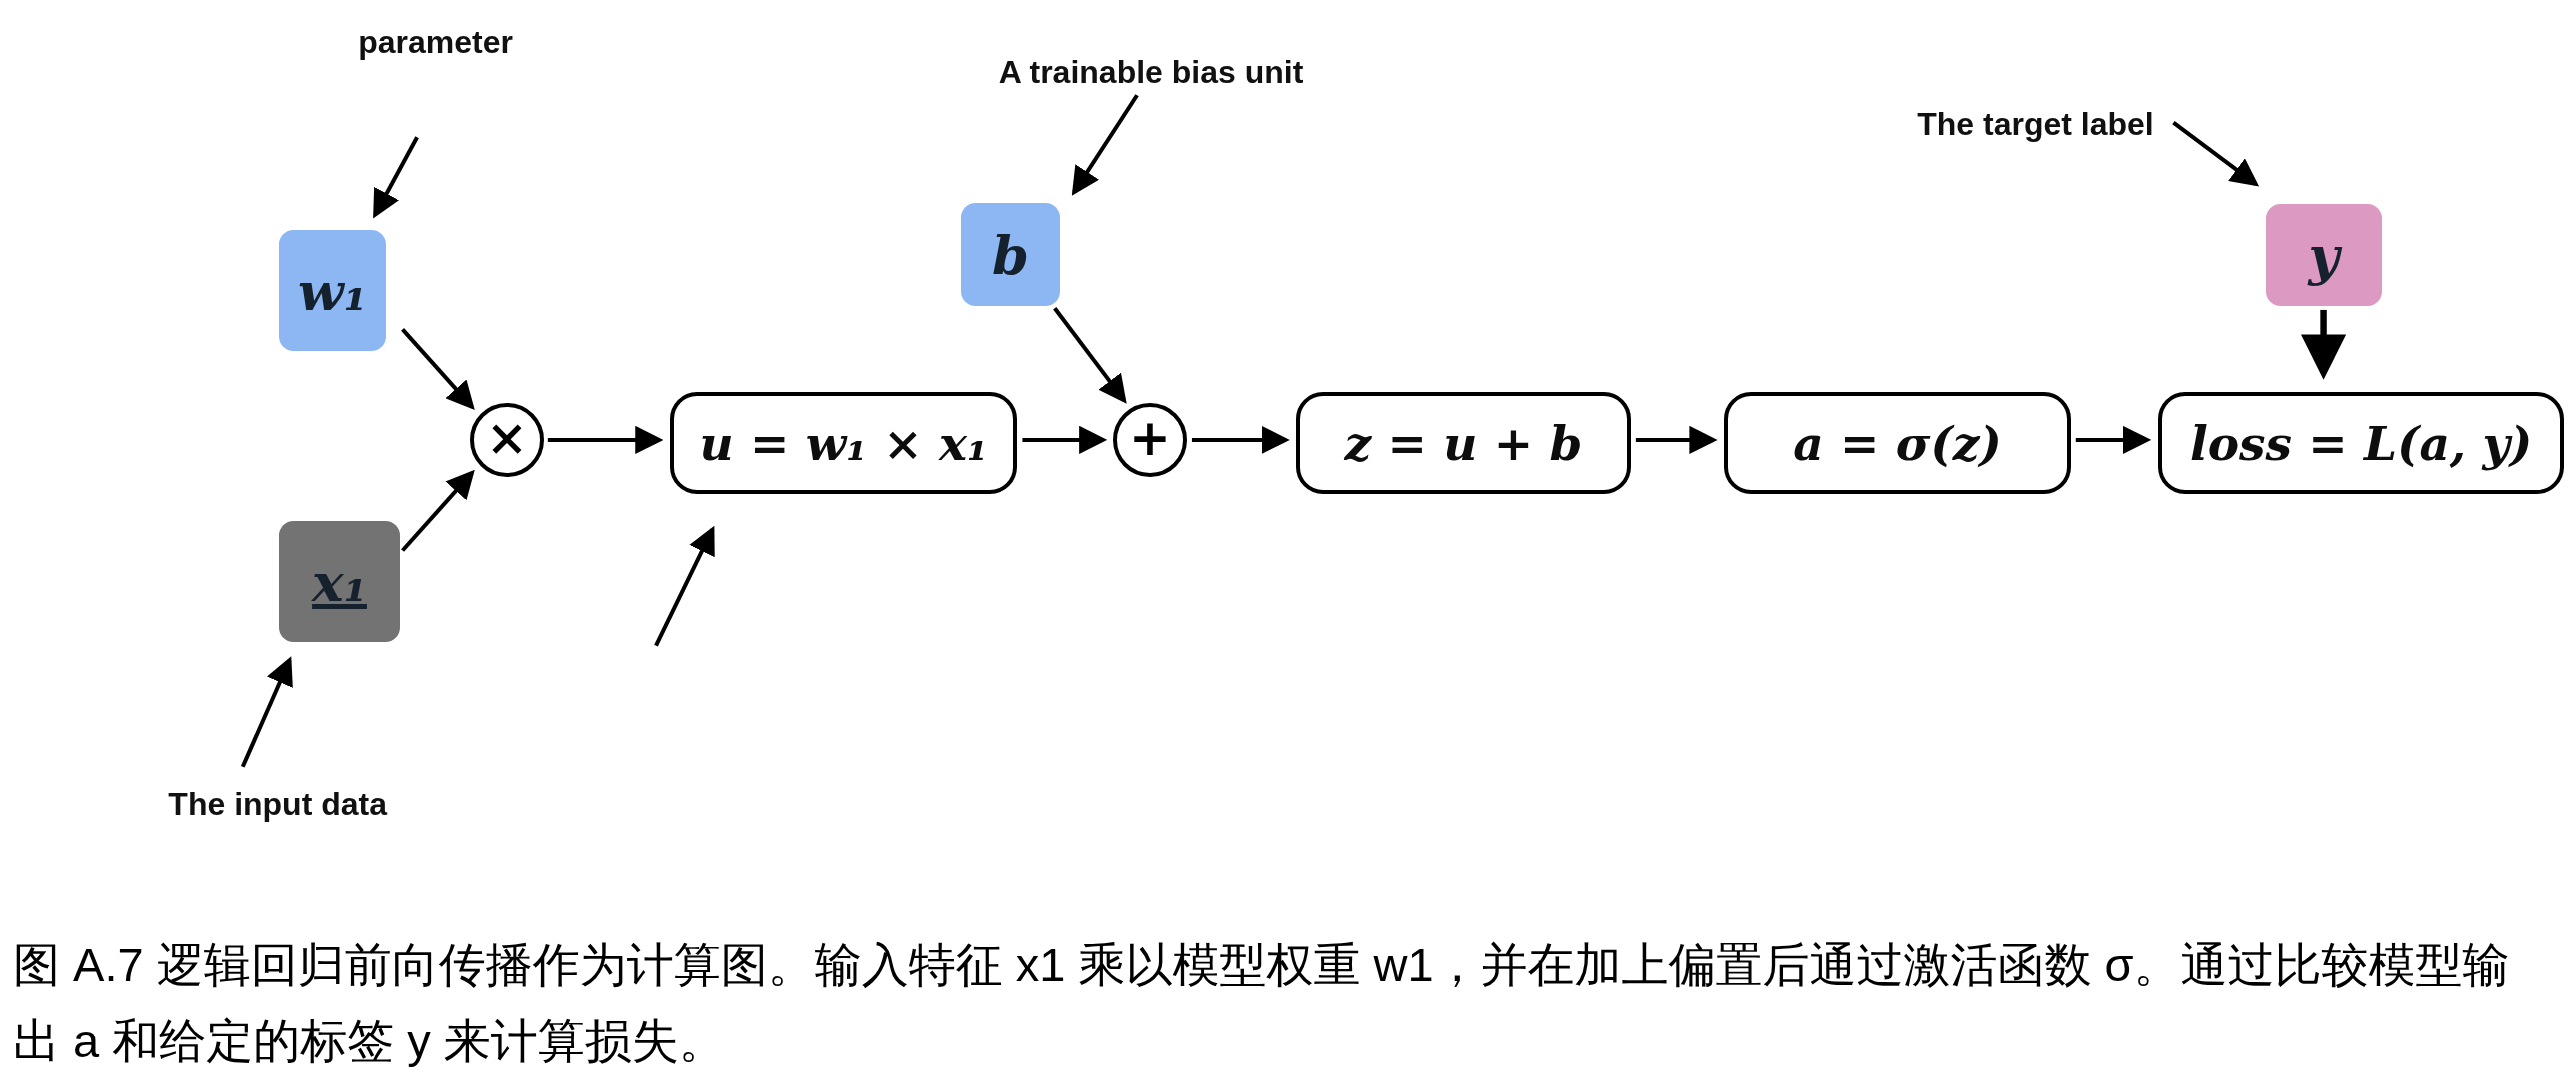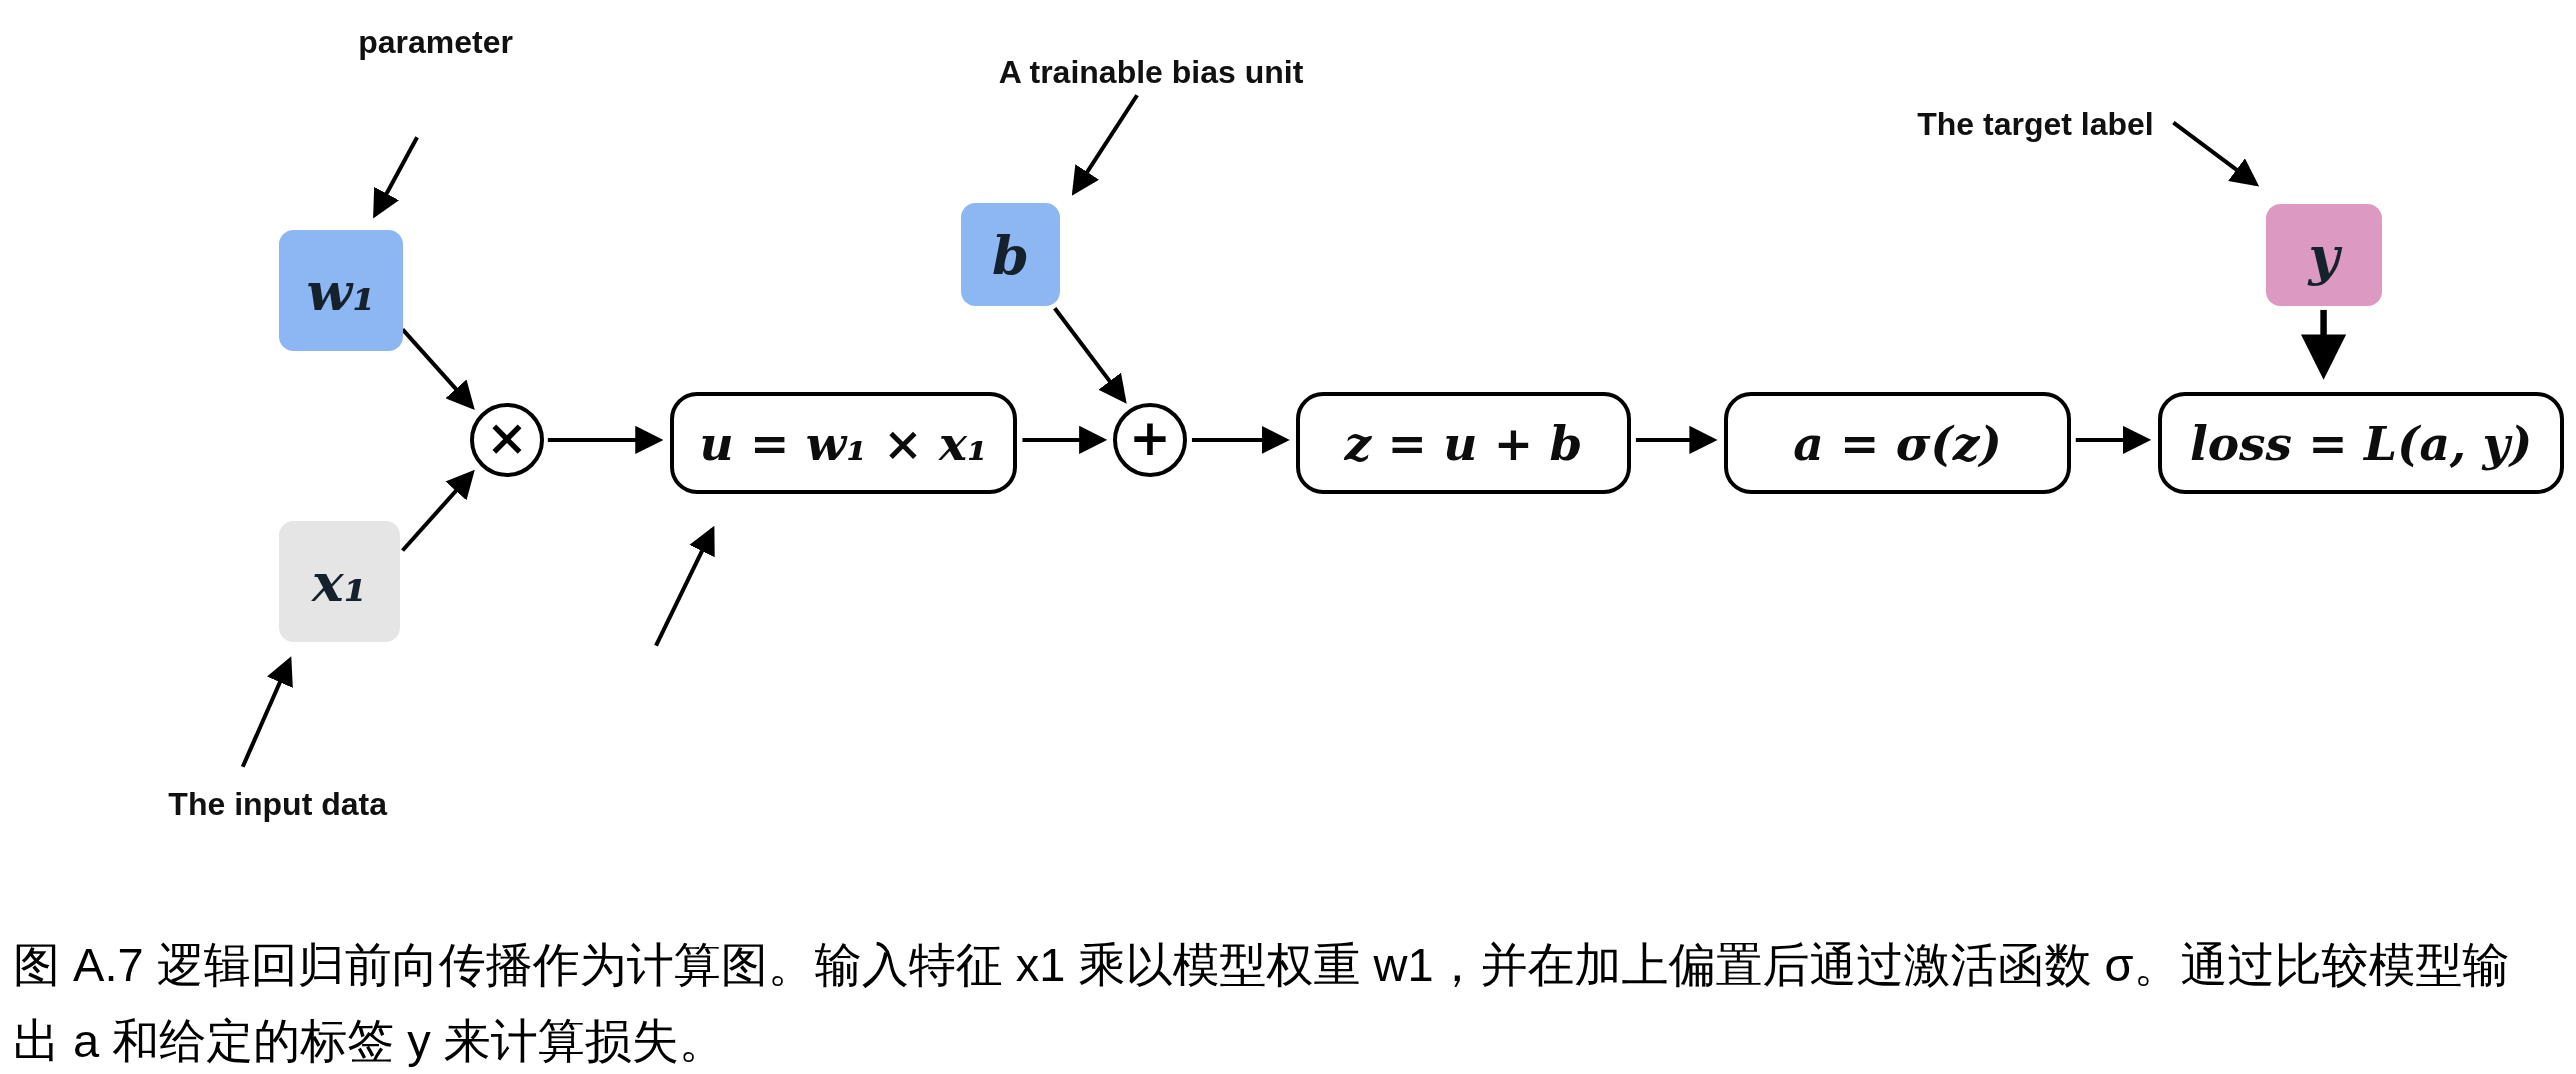--- a/index.html
+++ b/index.html
@@ -32,22 +32,22 @@
     display: flex;
     align-items: center;
     justify-content: center;
     font-family: "DejaVu Serif", "Liberation Serif", serif;
     font-style: italic;
     font-weight: 600;
     font-size: 53px;
     color: #16212e;
     box-sizing: border-box;
   }
-  .chip-w1 { left: 279px; top: 230px; width: 124px; height: 121px; background: #8db7f3; }
-  .chip-x1 { left: 279px; top: 521px; width: 121px; height: 121px; background: #e5e5e5; }
+  .chip-w1 { left: 279px; top: 230px; width: 107px; height: 121px; background: #8db7f3; }
+  .chip-x1 { left: 279px; top: 521px; width: 121px; height: 121px; background: #737373; text-decoration: underline; }
   .chip-b  { left: 961px; top: 203px; width: 99px; height: 103px; background: #8db7f3; }
   .chip-y  { left: 2266px; top: 204px; width: 116px; height: 102px; background: #dc9ac2; }
   .op {
     position: absolute;
     width: 74px; height: 74px;
     border: 4px solid #000000;
     border-radius: 50%;
     background: #ffffff;
     display: flex;
     align-items: center;

